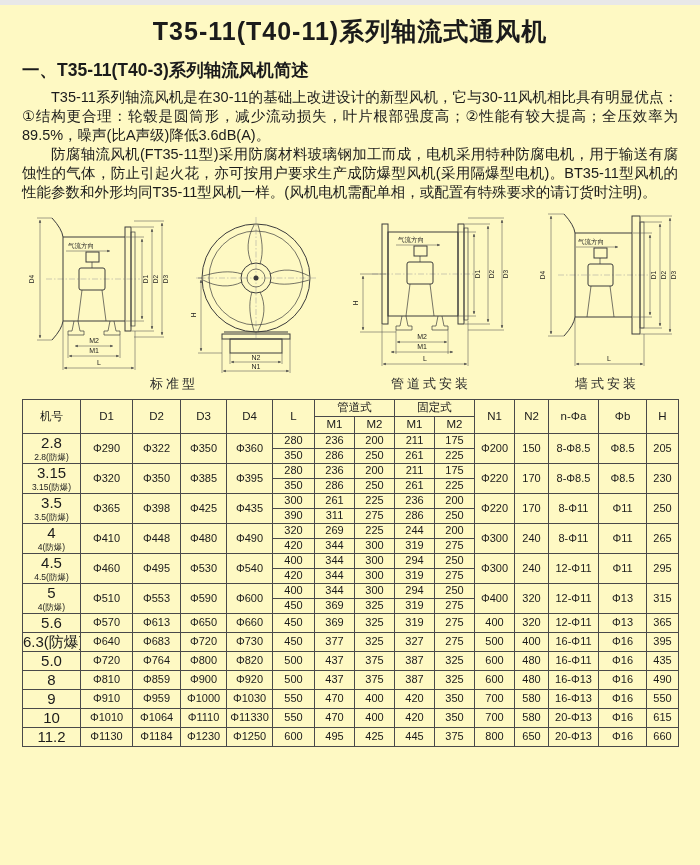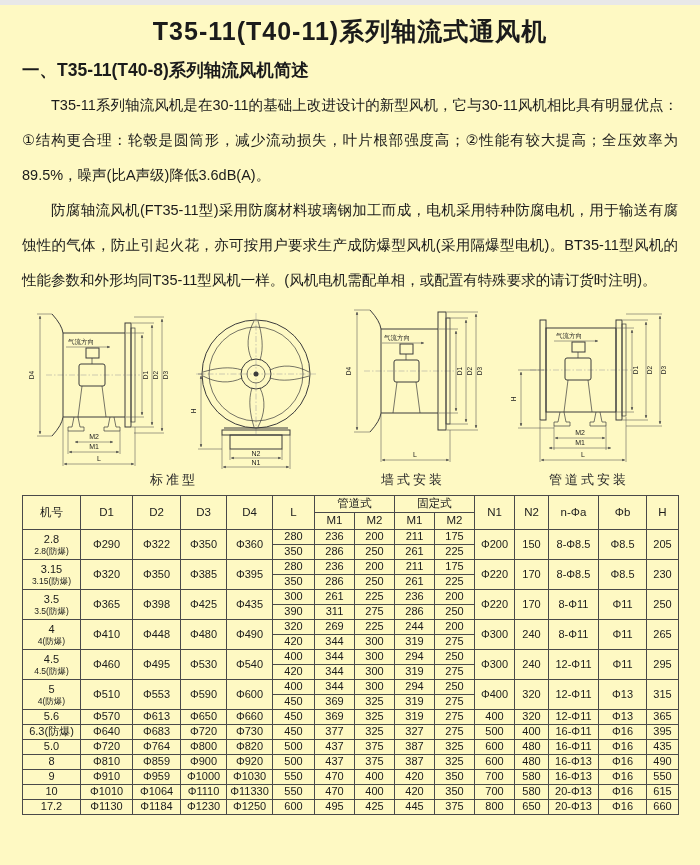--- a/index.html
+++ b/index.html
@@ -4,57 +4,57 @@
 <style>
   html,body { margin:0; padding:0; background:#e8e8e8; }
   .page {
     width:700px; height:865px; margin:5px auto; background:#fef9c3;
     box-sizing:border-box; padding:6px 22px 8px;
     font-family:"Liberation Sans","DejaVu Sans",sans-serif; color:#1b1b1b;
     overflow:hidden;
   }
   .doc-title { font-size:25px; font-weight:700; text-align:center; margin:4px 0 10px; letter-spacing:1px; }
   .sec-heading { font-size:17.5px; font-weight:700; margin:8px 0 6px; }
-  .para { font-size:14.5px; line-height:35px; text-align:justify; text-indent:2em; margin:0; }
+  .para { font-size:14.5px; line-height:19px; text-align:justify; text-indent:2em; margin:0; }
   .drawings { display:flex; justify-content:space-between; align-items:flex-end; margin:6px 0 6px;gap:14px; }
   .draw-group { text-align:center; }
   .draw-pair { display:flex; }
   .caption { font-size:13px; color:#2a2a2a; letter-spacing:3px; margin-top:1px; }
   svg .ln { fill:none; stroke:#3c3c3c; stroke-width:1; }
   svg .th { fill:none; stroke:#3c3c3c; stroke-width:0.7; }
   svg .cl { fill:none; stroke:#999; stroke-width:0.5; stroke-dasharray:6 2 1.5 2; }
   svg .dim { fill:none; stroke:#555; stroke-width:0.55; }
   svg .t  { font-size:6.5px; fill:#222; }
   svg .ta { font-size:7px; fill:#222; }
 
   table.spec { width:100%; border-collapse:collapse; table-layout:fixed; margin-top:2px;padding-left:8px; }
   table.spec th, table.spec td {
     border:1px solid #4a4a4a; padding:0; text-align:center; vertical-align:middle;
     font-weight:400; font-size:11px; height:14px; line-height:1.2; overflow:hidden; white-space:nowrap;
   }
   table.spec th { font-size:11.5px; height:16px; }
-  td.model div { font-size:11px; }
+  td.model div { font-size:15px; }
   td.model div.mdl2 { font-size:8.5px; }
 </style>
 </head>
 <body>
 
 <div class="page">
 
   <svg width="0" height="0" style="position:absolute">
     <defs>
       <marker id="arr" viewBox="0 0 10 10" refX="9" refY="5" markerWidth="5.5" markerHeight="5.5" orient="auto-start-reverse">
         <path d="M0,1 L10,5 L0,9 z" fill="#444"></path>
       </marker>
     </defs>
   </svg>
 
   <div class="doc-title">T35-11(T40-11)系列轴流式通风机</div>
 
-  <div class="sec-heading">一、T35-11(T40-8)系列轴流风机简述</div>
+  <div class="sec-heading">一、T35-11(T40-3)系列轴流风机简述</div>
   <p class="para">T35-11系列轴流风机是在30-11的基础上改进设计的新型风机，它与30-11风机相比具有明显优点：①结构更合理：轮毂是圆筒形，减少流动损失，叶片根部强度高；②性能有较大提高；全压效率为89.5%，噪声(比A声级)降低3.6dB(A)。</p>
   <p class="para">防腐轴流风机(FT35-11型)采用防腐材料玻璃钢加工而成，电机采用特种防腐电机，用于输送有腐蚀性的气体，防止引起火花，亦可按用户要求生产成防爆型风机(采用隔爆型电机)。BT35-11型风机的性能参数和外形均同T35-11型风机一样。(风机电机需配单相，或配置有特殊要求的请订货时注明)。</p>
 
 
   <div class="drawings">
 
     <div class="draw-group">
       <div class="draw-pair">
         <svg width="152" height="162" viewBox="0 0 152 162">
           <line class="cl" x1="24" y1="67" x2="118" y2="67"></line>
@@ -133,58 +133,20 @@
           <line class="dim" x1="57" y1="150" x2="107" y2="150" marker-start="url(#arr)" marker-end="url(#arr)"></line>
           <text class="ta" text-anchor="middle" x="82" y="148">N2</text>
           <line class="dim" x1="49" y1="159" x2="115" y2="159" marker-start="url(#arr)" marker-end="url(#arr)"></line>
           <text class="ta" text-anchor="middle" x="82" y="157">N1</text>
         </svg>
       </div>
       <div class="caption">标准型</div>
     </div>
 
     <div class="draw-group">
-      <svg width="142" height="162" viewBox="0 0 142 162">
-        <line class="cl" x1="22" y1="67" x2="112" y2="67"></line>
-        <path class="ln" d="M28,6 Q38,17 39,25 L39,109 Q38,117 28,128"></path>
-        <line class="ln" x1="39" y1="25" x2="96" y2="25"></line>
-        <line class="ln" x1="39" y1="109" x2="96" y2="109"></line>
-        <rect class="ln" x="96" y="8" width="8" height="118"></rect>
-        <rect class="th" x="104" y="14" width="4" height="106"></rect>
-        <rect class="ln" x="58" y="40" width="13" height="10"></rect>
-        <line class="th" x1="64" y1="50" x2="64" y2="56"></line>
-        <rect class="ln" x="52" y="56" width="25" height="22" rx="2"></rect>
-        <path class="th" d="M55,78 L51,109 M74,78 L78,109"></path>
-        <text class="t" x="42" y="36">气流方向</text>
-        <line class="dim" x1="40" y1="39" x2="82" y2="39" marker-end="url(#arr)"></line>
-        <line class="dim" x1="28" y1="6" x2="12" y2="6"></line>
-        <line class="dim" x1="28" y1="128" x2="12" y2="128"></line>
-        <line class="dim" x1="15" y1="8" x2="15" y2="126" marker-start="url(#arr)" marker-end="url(#arr)"></line>
-        <text class="t" text-anchor="middle" transform="rotate(-90 9 67)" x="9" y="67">D4</text>
-        <line class="dim" x1="97" y1="25" x2="116" y2="25"></line>
-        <line class="dim" x1="97" y1="109" x2="116" y2="109"></line>
-        <line class="dim" x1="114" y1="27" x2="114" y2="107" marker-start="url(#arr)" marker-end="url(#arr)"></line>
-        <text class="t" text-anchor="middle" transform="rotate(-90 120 67)" x="120" y="67">D1</text>
-        <line class="dim" x1="105" y1="14" x2="126" y2="14"></line>
-        <line class="dim" x1="105" y1="120" x2="126" y2="120"></line>
-        <line class="dim" x1="124" y1="16" x2="124" y2="118" marker-start="url(#arr)" marker-end="url(#arr)"></line>
-        <text class="t" text-anchor="middle" transform="rotate(-90 130 67)" x="130" y="67">D2</text>
-        <line class="dim" x1="105" y1="8" x2="136" y2="8"></line>
-        <line class="dim" x1="105" y1="126" x2="136" y2="126"></line>
-        <line class="dim" x1="134" y1="10" x2="134" y2="124" marker-start="url(#arr)" marker-end="url(#arr)"></line>
-        <text class="t" text-anchor="middle" transform="rotate(-90 140 67)" x="140" y="67">D3</text>
-        <line class="dim" x1="39" y1="110" x2="39" y2="158"></line>
-        <line class="dim" x1="108" y1="126" x2="108" y2="158"></line>
-        <line class="dim" x1="40" y1="156" x2="107" y2="156" marker-start="url(#arr)" marker-end="url(#arr)"></line>
-        <text class="ta" text-anchor="middle" x="73" y="153">L</text>
-      </svg>
-      <div class="caption">墙式安装</div>
-    </div>
-
-    <div class="draw-group">
       <svg width="178" height="162" viewBox="0 0 178 162">
         <line class="cl" x1="30" y1="66" x2="132" y2="66"></line>
         <rect class="ln" x="46" y="24" width="70" height="84"></rect>
         <rect class="ln" x="40" y="16" width="6" height="100"></rect>
         <rect class="ln" x="116" y="16" width="6" height="100"></rect>
         <rect class="th" x="122" y="20" width="4" height="92"></rect>
         <rect class="ln" x="72" y="38" width="13" height="10"></rect>
         <line class="th" x1="78" y1="48" x2="78" y2="54"></line>
         <rect class="ln" x="65" y="54" width="26" height="22" rx="2"></rect>
         <path class="th" d="M68,76 L64,108 M88,76 L92,108"></path>
@@ -214,20 +176,58 @@
         <line class="dim" x1="126" y1="113" x2="126" y2="158"></line>
         <line class="dim" x1="55" y1="134" x2="105" y2="134" marker-start="url(#arr)" marker-end="url(#arr)"></line>
         <text class="ta" text-anchor="middle" x="80" y="131">M2</text>
         <line class="dim" x1="49" y1="144" x2="111" y2="144" marker-start="url(#arr)" marker-end="url(#arr)"></line>
         <text class="ta" text-anchor="middle" x="80" y="141">M1</text>
         <line class="dim" x1="41" y1="156" x2="125" y2="156" marker-start="url(#arr)" marker-end="url(#arr)"></line>
         <text class="ta" text-anchor="middle" x="83" y="153">L</text>
       </svg>
       <div class="caption">管道式安装</div>
     </div>
+
+    <div class="draw-group">
+      <svg width="142" height="162" viewBox="0 0 142 162">
+        <line class="cl" x1="22" y1="67" x2="112" y2="67"></line>
+        <path class="ln" d="M28,6 Q38,17 39,25 L39,109 Q38,117 28,128"></path>
+        <line class="ln" x1="39" y1="25" x2="96" y2="25"></line>
+        <line class="ln" x1="39" y1="109" x2="96" y2="109"></line>
+        <rect class="ln" x="96" y="8" width="8" height="118"></rect>
+        <rect class="th" x="104" y="14" width="4" height="106"></rect>
+        <rect class="ln" x="58" y="40" width="13" height="10"></rect>
+        <line class="th" x1="64" y1="50" x2="64" y2="56"></line>
+        <rect class="ln" x="52" y="56" width="25" height="22" rx="2"></rect>
+        <path class="th" d="M55,78 L51,109 M74,78 L78,109"></path>
+        <text class="t" x="42" y="36">气流方向</text>
+        <line class="dim" x1="40" y1="39" x2="82" y2="39" marker-end="url(#arr)"></line>
+        <line class="dim" x1="28" y1="6" x2="12" y2="6"></line>
+        <line class="dim" x1="28" y1="128" x2="12" y2="128"></line>
+        <line class="dim" x1="15" y1="8" x2="15" y2="126" marker-start="url(#arr)" marker-end="url(#arr)"></line>
+        <text class="t" text-anchor="middle" transform="rotate(-90 9 67)" x="9" y="67">D4</text>
+        <line class="dim" x1="97" y1="25" x2="116" y2="25"></line>
+        <line class="dim" x1="97" y1="109" x2="116" y2="109"></line>
+        <line class="dim" x1="114" y1="27" x2="114" y2="107" marker-start="url(#arr)" marker-end="url(#arr)"></line>
+        <text class="t" text-anchor="middle" transform="rotate(-90 120 67)" x="120" y="67">D1</text>
+        <line class="dim" x1="105" y1="14" x2="126" y2="14"></line>
+        <line class="dim" x1="105" y1="120" x2="126" y2="120"></line>
+        <line class="dim" x1="124" y1="16" x2="124" y2="118" marker-start="url(#arr)" marker-end="url(#arr)"></line>
+        <text class="t" text-anchor="middle" transform="rotate(-90 130 67)" x="130" y="67">D2</text>
+        <line class="dim" x1="105" y1="8" x2="136" y2="8"></line>
+        <line class="dim" x1="105" y1="126" x2="136" y2="126"></line>
+        <line class="dim" x1="134" y1="10" x2="134" y2="124" marker-start="url(#arr)" marker-end="url(#arr)"></line>
+        <text class="t" text-anchor="middle" transform="rotate(-90 140 67)" x="140" y="67">D3</text>
+        <line class="dim" x1="39" y1="110" x2="39" y2="158"></line>
+        <line class="dim" x1="108" y1="126" x2="108" y2="158"></line>
+        <line class="dim" x1="40" y1="156" x2="107" y2="156" marker-start="url(#arr)" marker-end="url(#arr)"></line>
+        <text class="ta" text-anchor="middle" x="73" y="153">L</text>
+      </svg>
+      <div class="caption">墙式安装</div>
+    </div>
   </div>
 
   <table class="spec">
     <colgroup>
       <col style="width:58px">
         <col style="width:52px">
         <col style="width:48px">
         <col style="width:46px">
       <col style="width:46px">
         <col style="width:42px">
@@ -536,21 +536,21 @@
           <td>420</td>
           <td>350</td>
           <td>700</td>
           <td>580</td>
           <td>20-Φ13</td>
           <td>Φ16</td>
           <td>615</td>
         </tr>
         <tr>
           <td class="model">
-            <div>17.2</div>
+            <div>11.2</div>
           </td>
           <td>Φ1130</td>
           <td>Φ1184</td>
           <td>Φ1230</td>
           <td>Φ1250</td>
           <td>600</td>
           <td>495</td>
           <td>425</td>
           <td>445</td>
           <td>375</td>

